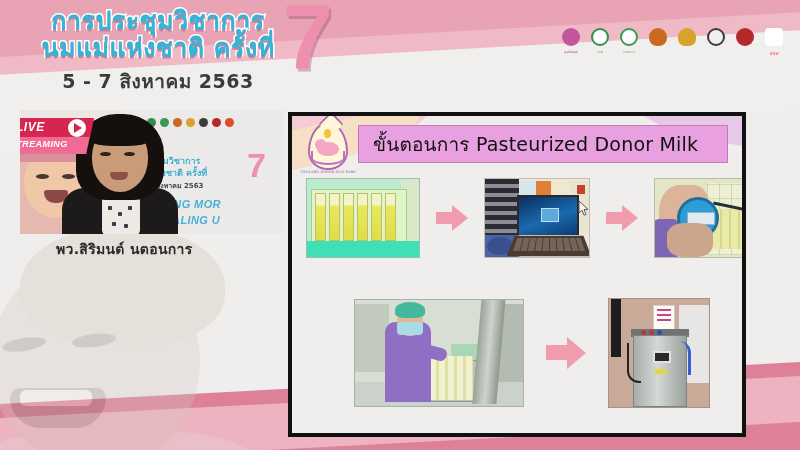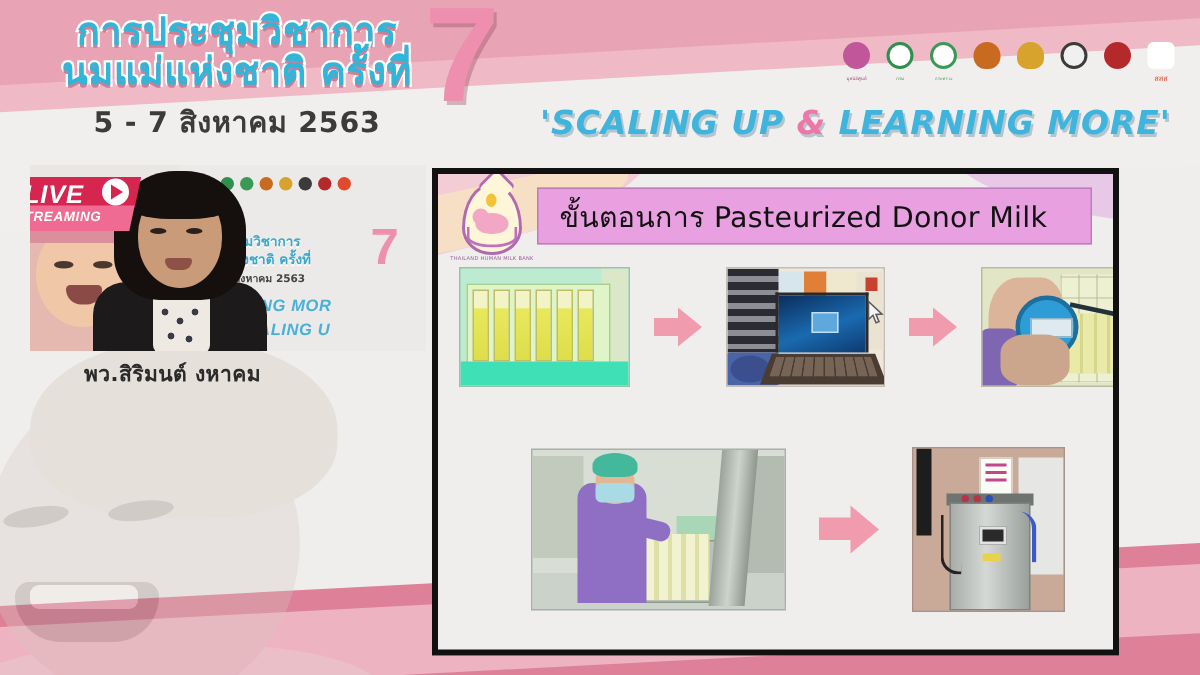--- a/index.html
+++ b/index.html
@@ -231,21 +231,21 @@
   }
   .live-badge .lb1 {
     position:absolute; left:0; top:0; width:86px; height:20px;
     background:#d6264f; transform:skewX(-12deg);
   }
   .live-badge .lb2 {
     position:absolute; left:-6px; top:19px; width:88px; height:17px;
     background:#ef6b93; transform:skewX(-12deg);
   }
   .live-badge .lt1 {
-    position:absolute; left:10px; top:2px; font-size:17px; font-weight:bold;
+    position:absolute; left:10px; top:2px; font-size:12px; font-weight:bold;
     color:#fff; letter-spacing:.5px; font-style:italic;
   }
   .live-badge .lt2 {
     position:absolute; left:4px; top:21px; font-size:9px; font-weight:bold;
     color:#fff; letter-spacing:.4px; font-style:italic;
   }
   .live-badge .play {
     position:absolute; right:6px; top:1px; width:18px; height:18px;
     background:#fff; border-radius:50%;
   }
@@ -571,21 +571,20 @@
     <div class="hdr-white"></div>
 
     <div class="hdr-title-wrap">
       <div class="thai-line l1">การประชุมวิชาการ</div>
       <div class="thai-line l2">นมแม่แห่งชาติ ครั้งที่</div>
       <div class="hdr-date">5 - 7 สิงหาคม 2563</div>
     </div>
 
     <div class="big-seven">7</div>
 
-    <div class="tagline"><span>'SCALING UP </span><span class="amp">&amp;</span><span> LEARNING MORE'</span></div>
 
     <div class="logo-row">
       <div class="logo">
         <div class="disc" style="background:#c2569a;border-radius:50%"></div>
         <div class="cap" style="color:#a33d7e">มูลนิธิศูนย์นมแม่</div>
       </div>
       <div class="logo">
         <div class="disc" style="background:#fff;border:2px solid #2f8f4e"></div>
         <div class="cap" style="color:#2f8f4e">กรมอนามัย</div>
       </div>
@@ -656,21 +655,21 @@
 
     <div class="live-badge">
       <div class="lb1"></div>
       <div class="lb2"></div>
       <div class="lt1">LIVE</div>
       <div class="lt2">STREAMING</div>
       <div class="play"></div>
     </div>
   </div>
 
-  <div class="speaker-name">พว.สิริมนต์  งหาคม</div>
+  <div class="speaker-name">พว.สิริมนต์  นตอนการ</div>
 
   <div class="slide">
     <div class="slide-swoosh1"></div>
     <div class="slide-swoosh2"></div>
     <div class="slide-swoosh3"></div>
 
     <div class="mb-logo">
       <div class="mb-drop"></div>
       <div class="mb-yellow"></div>
       <div class="mb-head"></div>

